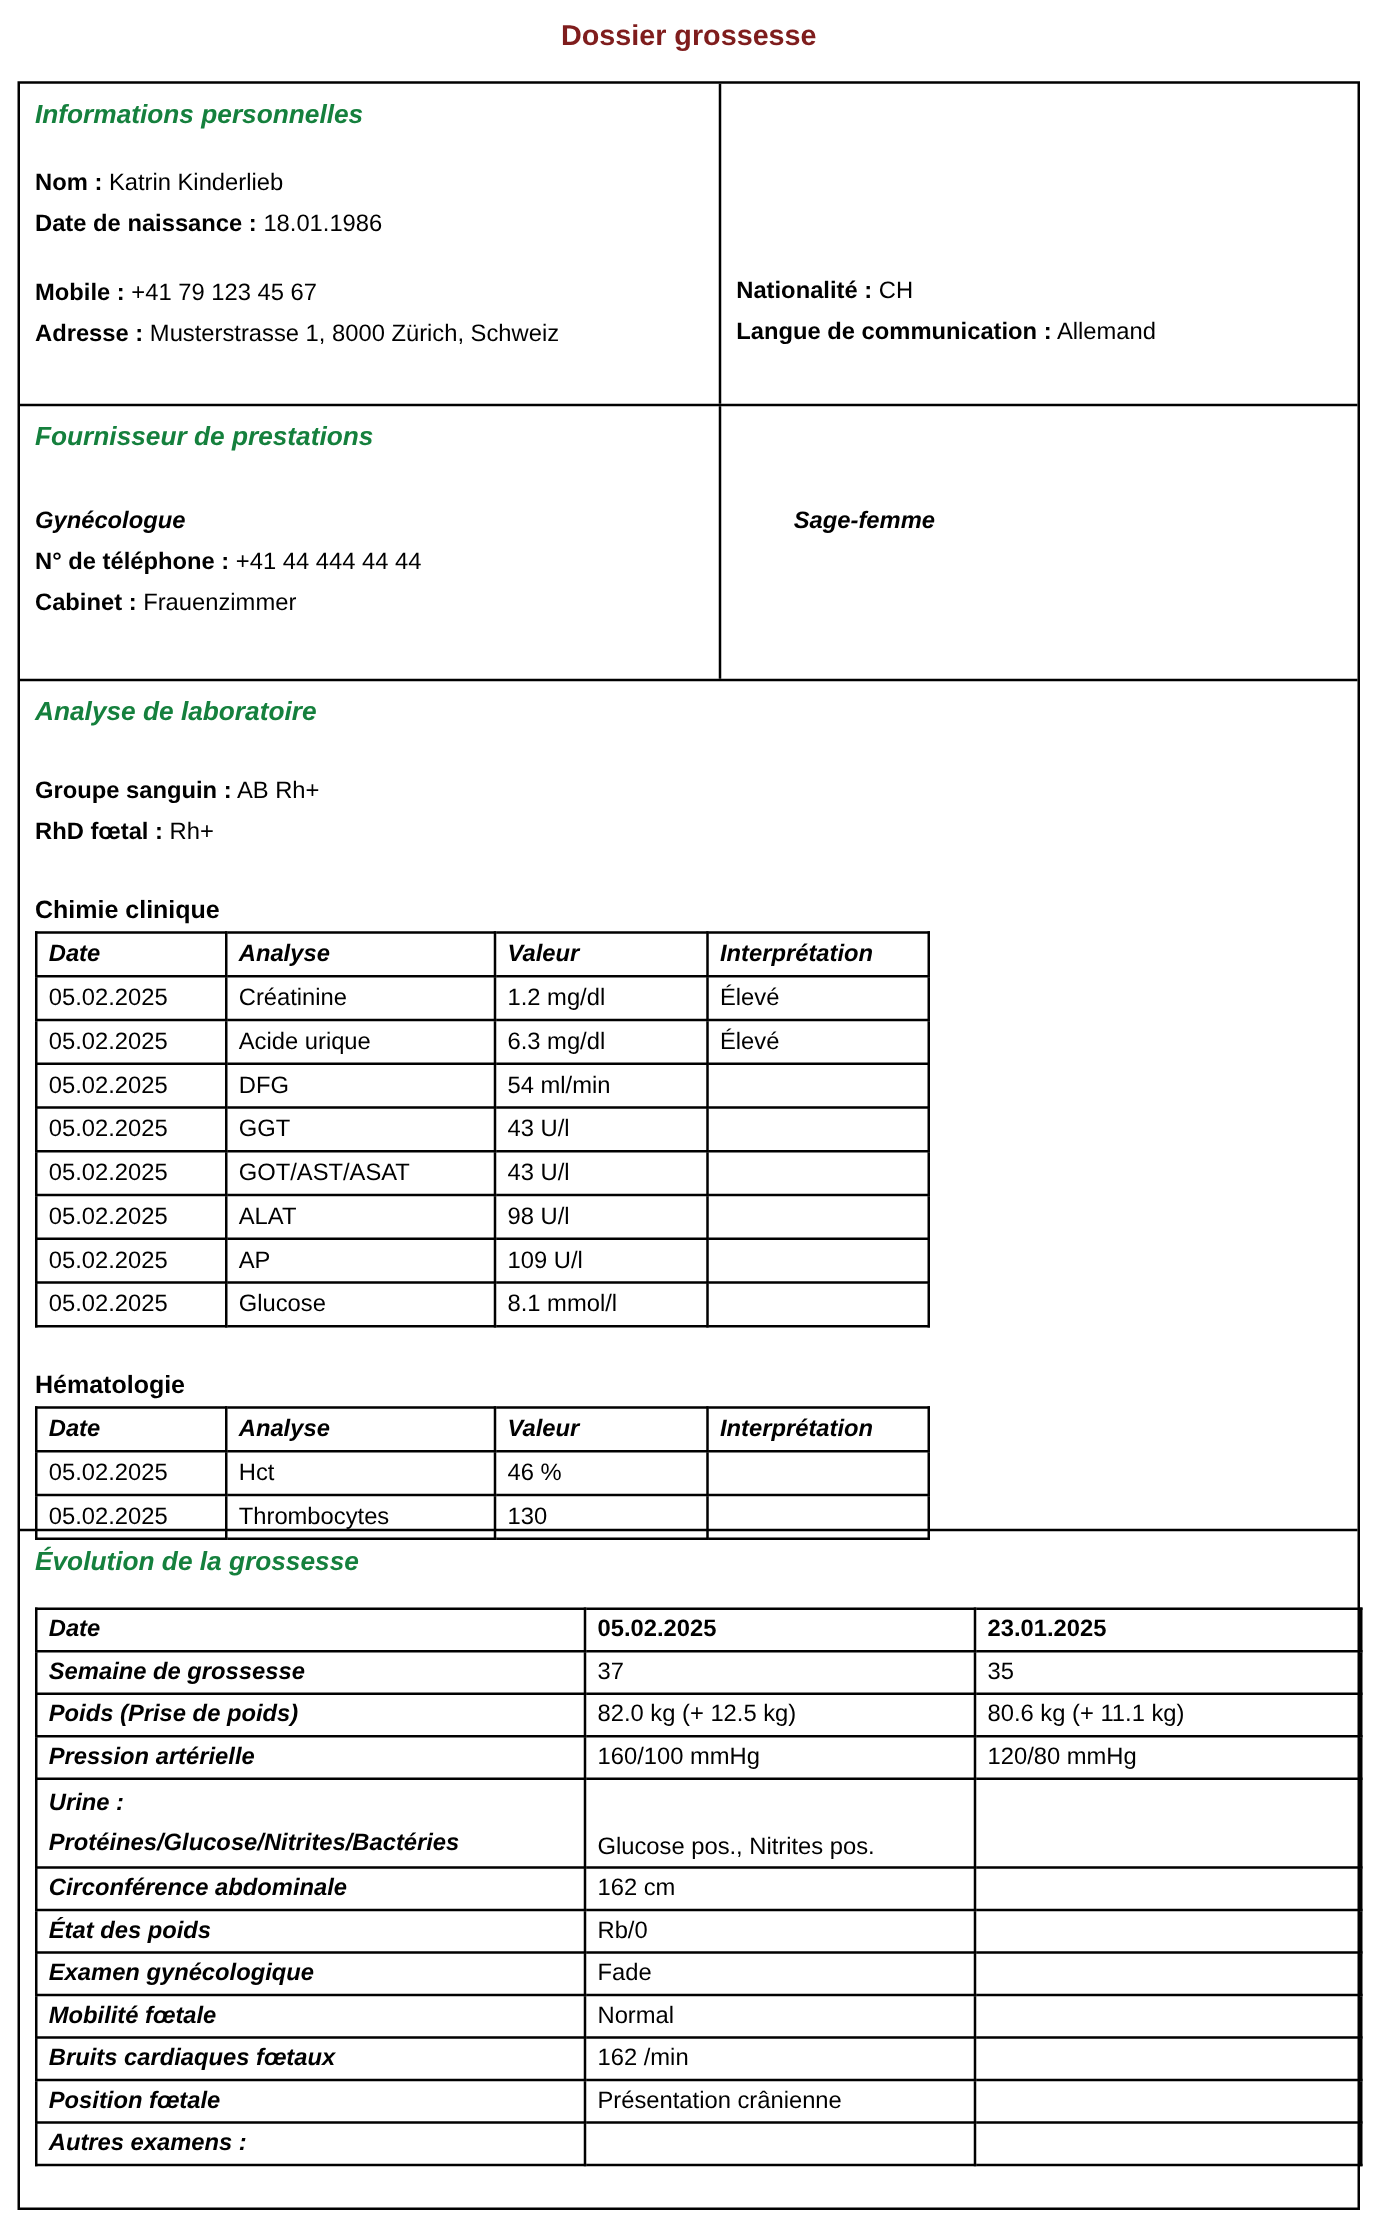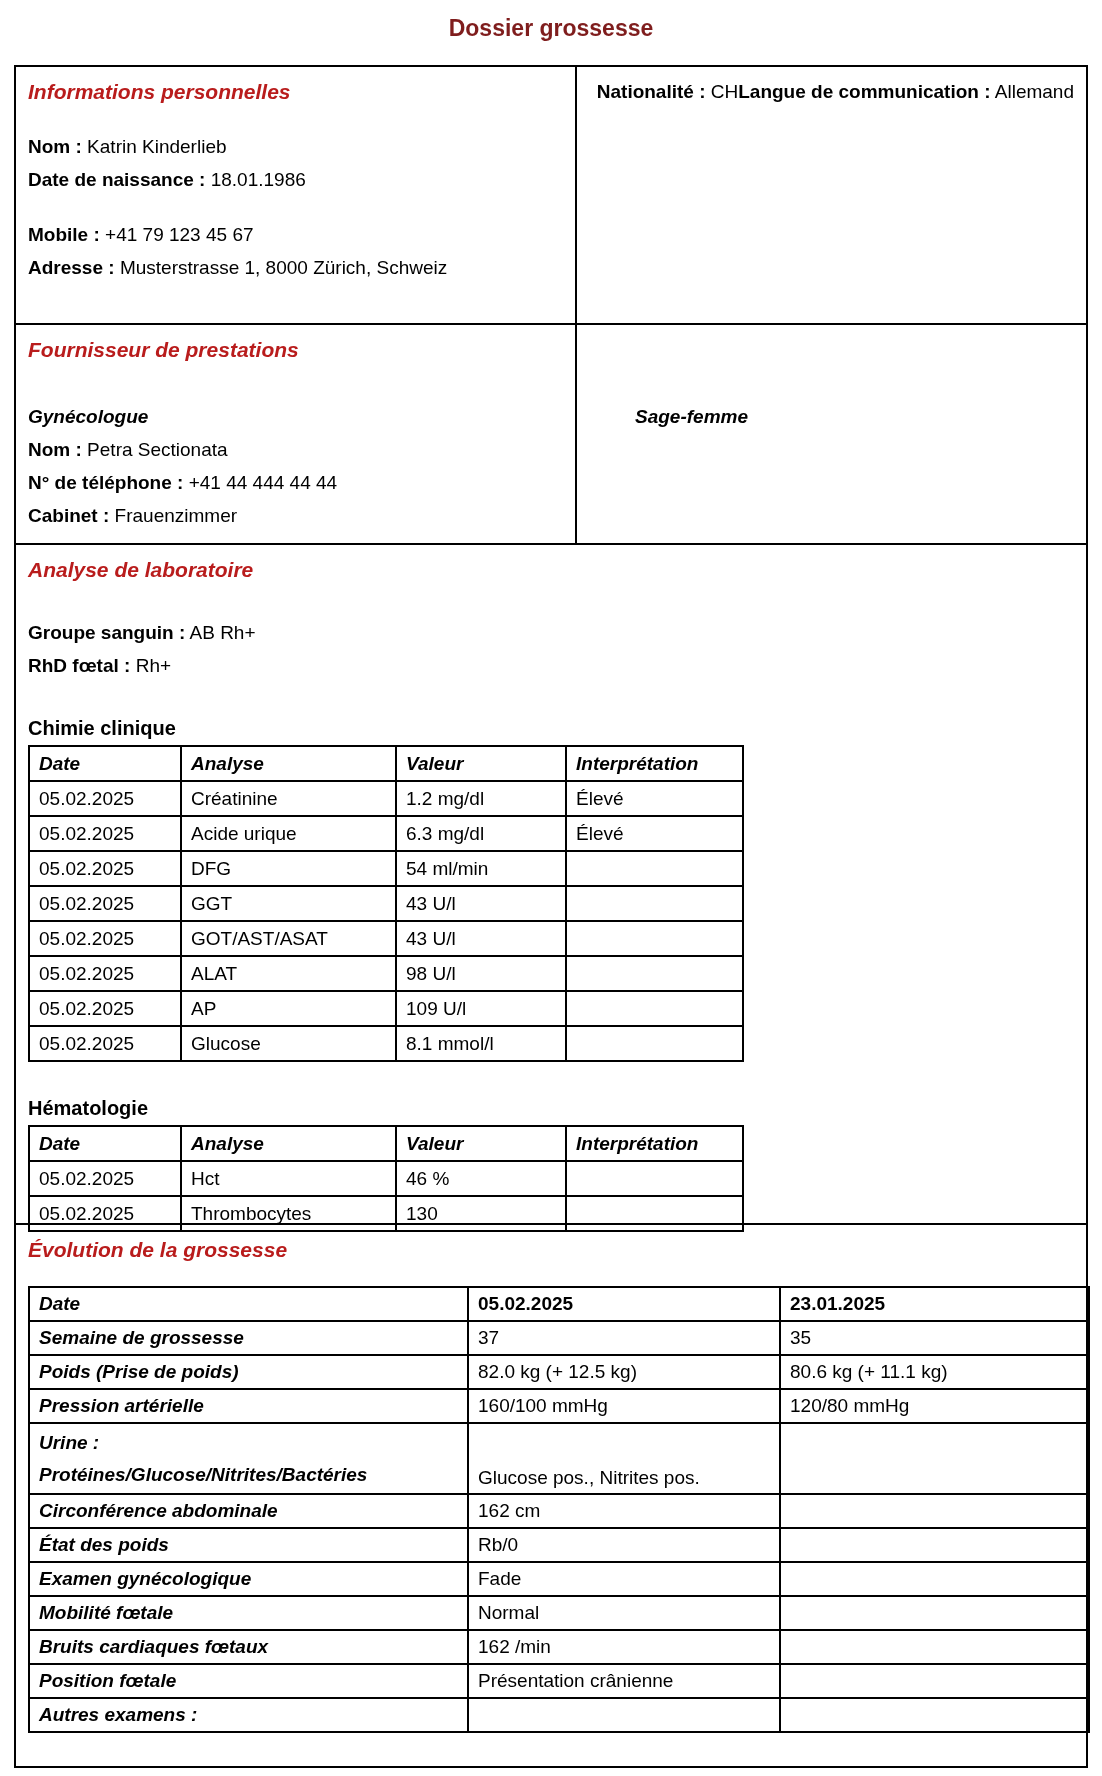--- a/index.html
+++ b/index.html
@@ -22,32 +22,32 @@
   .two-col .cell { box-sizing:border-box; }
   .cell-left  { width:559px; }
   .cell-right { flex:1; border-left:2px solid #000; }
   #sec-personal  { height:258px; }
   #sec-provider  { height:220px; }
   #sec-lab       { height:680px; }
   #sec-evolution { height:541px; }
 
   .sec-heading {
     margin:0; font-size:21px; line-height:33px;
-    font-weight:bold; font-style:italic; color:#b91c1c;
+    font-weight:bold; font-style:italic; color:#15803d;
   }
   .sub-heading {
     margin:0; font-size:20px; line-height:33px; font-weight:bold; color:#000;
   }
   .line { margin:0; font-size:19px; line-height:33px; }
   .lbl { font-weight:bold; }
   .ital-bold { font-weight:bold; font-style:italic; }
   .s20 { height:20px; } .s22 { height:22px; } .s30 { height:30px; } .s34 { height:34px; }
 
   .flex-bottom {
-    display:flex; flex-direction:row; justify-content:flex-end;
+    display:flex; flex-direction:column; justify-content:flex-end;
     padding-bottom:41px;
   }
   .pad-top-provider { padding-top:75px;margin-left:46px; }
 
   table { border-collapse:collapse; table-layout:fixed; }
   th, td {
     border:2px solid #000; padding:0 9px; text-align:left;
     font-size:19px; overflow:hidden; white-space:nowrap;
   }
   .lab-table { width:714px; }
@@ -89,21 +89,20 @@
       </div>
     </div>
   </div>
 
   <div class="sec two-col" id="sec-provider">
     <div class="cell cell-left">
       <div class="pad">
         <h2 class="sec-heading">Fournisseur de prestations</h2>
         <div class="s34"></div>
         <p class="line ital-bold">Gynécologue</p>
-        <p class="line"><span class="lbl">Nom :</span> <span>Petra Sectionata</span></p>
         <p class="line"><span class="lbl">N° de téléphone :</span> <span>+41 44 444 44 44</span></p>
         <p class="line"><span class="lbl">Cabinet :</span> <span>Frauenzimmer</span></p>
       </div>
     </div>
     <div class="cell cell-right">
       <div class="pad pad-top-provider">
         <p class="line ital-bold">Sage-femme</p>
       </div>
     </div>
   </div>

